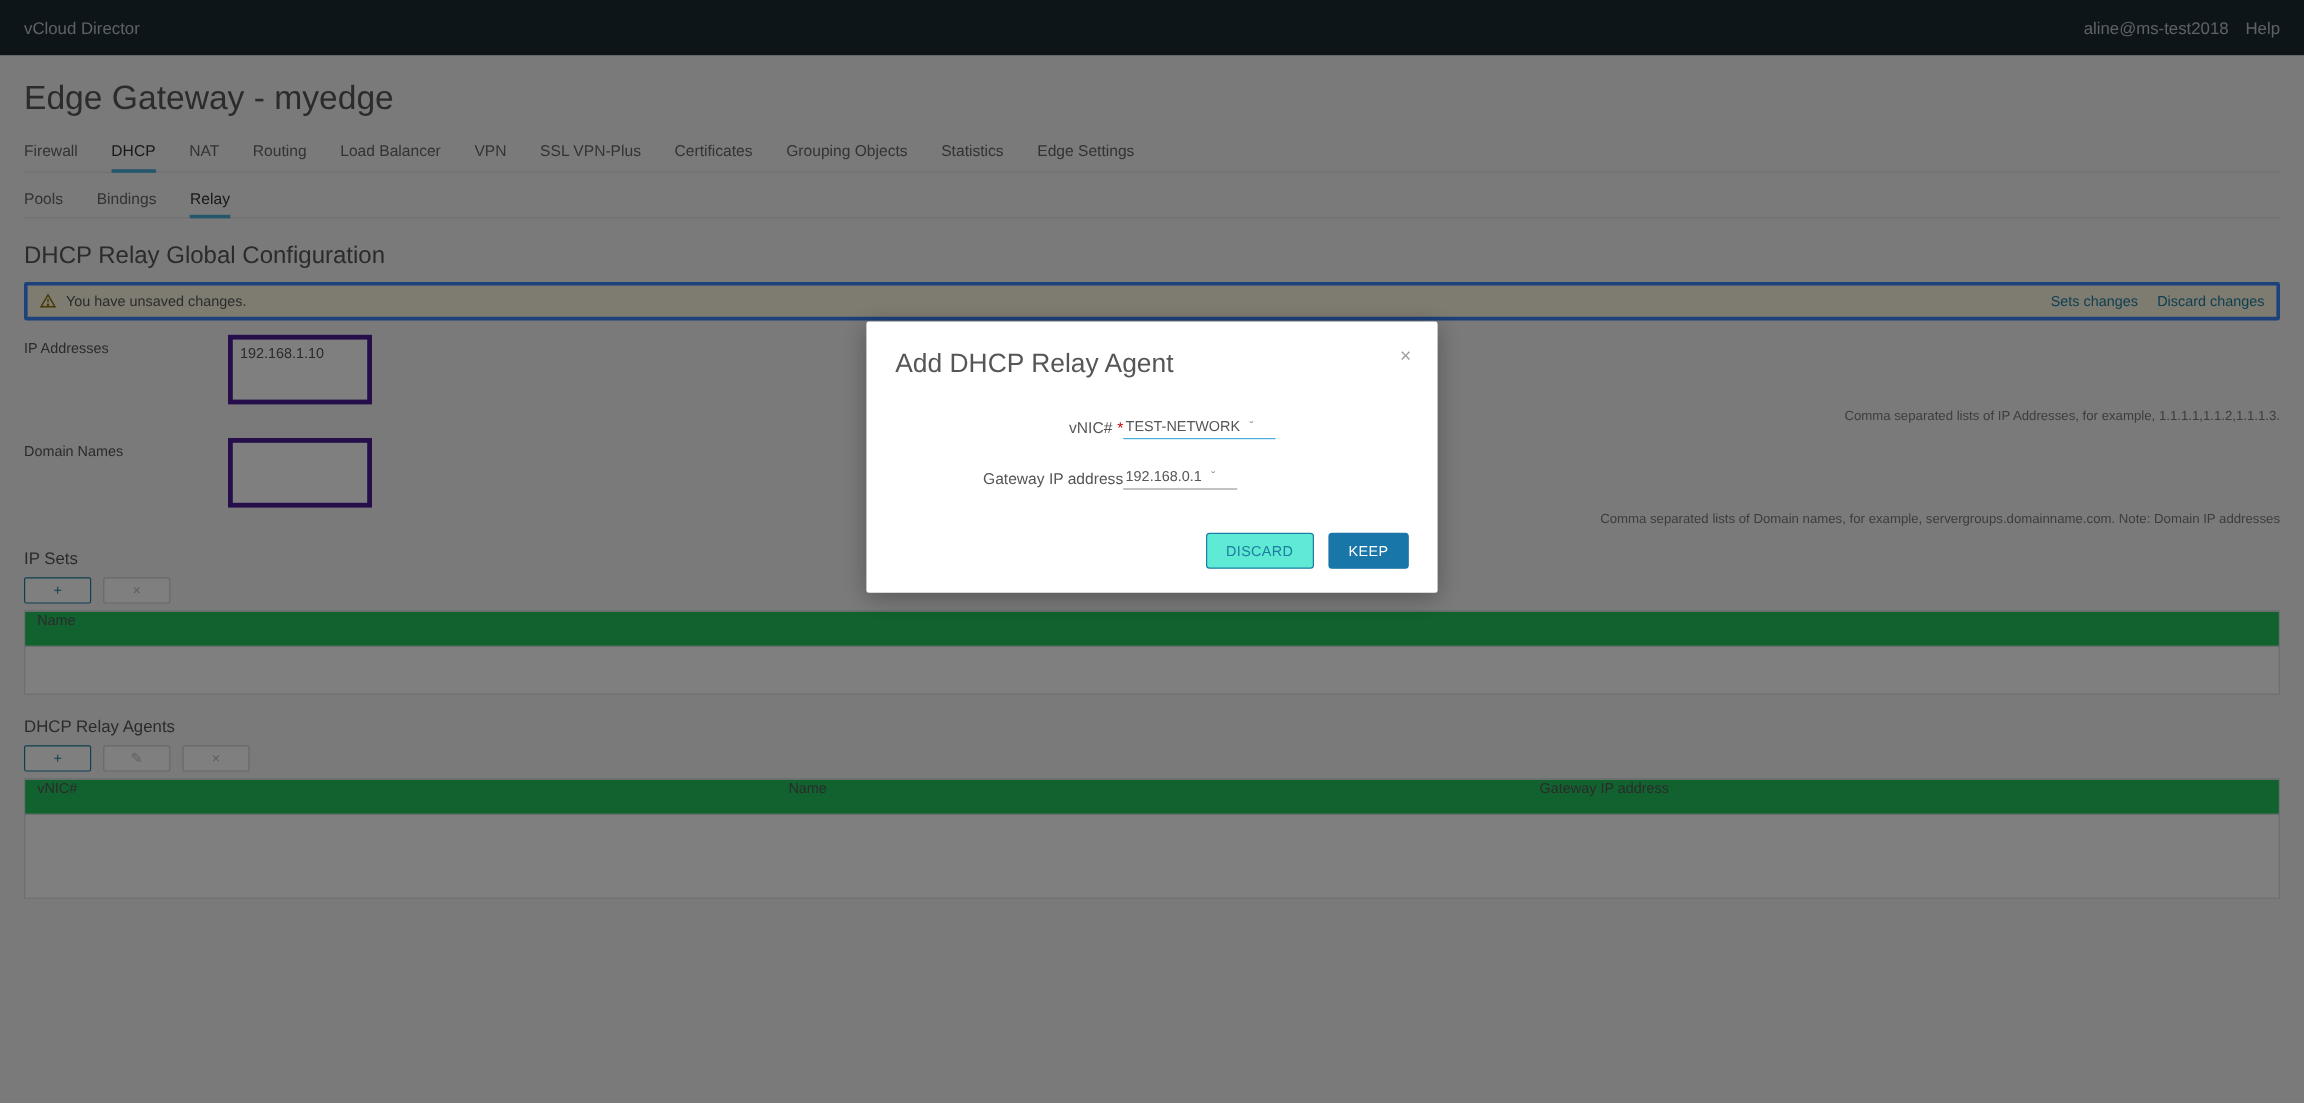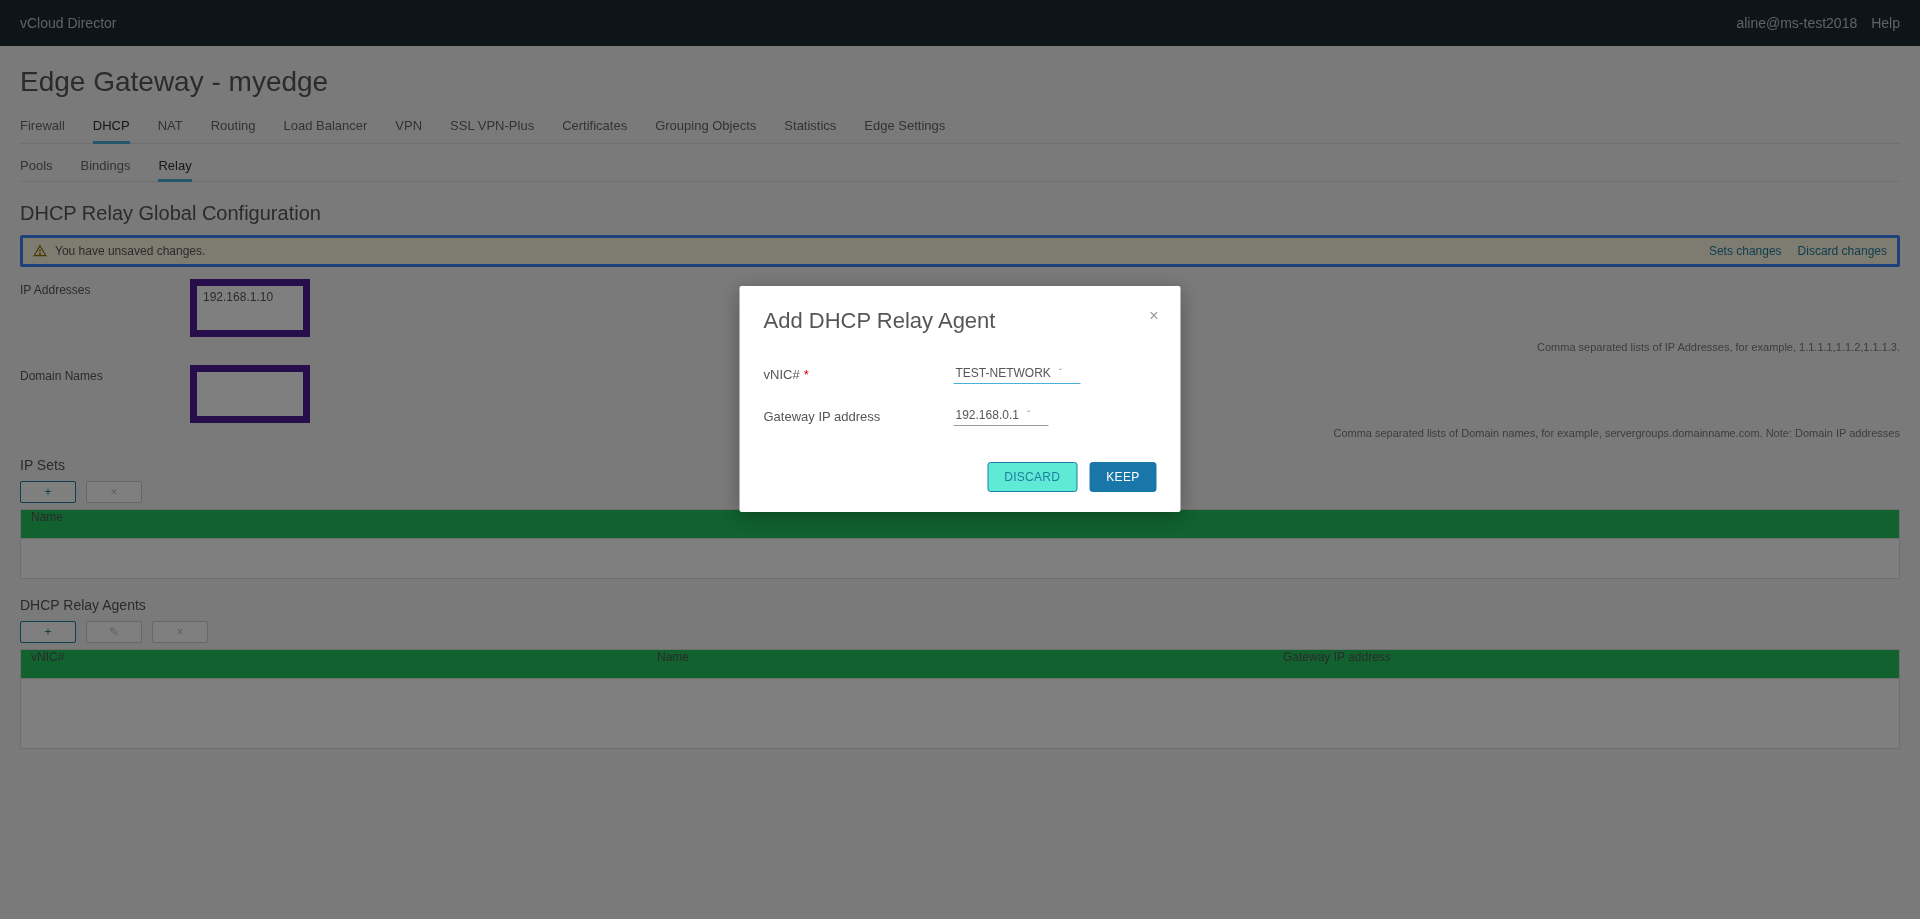--- a/index.html
+++ b/index.html
@@ -27,38 +27,38 @@
 .mini-title { font-size: 14px; font-weight: 400; color: #565656; margin: 18px 0 8px 0; }
 
 .banner { background: #fdf7e2; border: 3px solid #3b82f6; border-radius: 2px; display: flex; align-items: center; padding: 6px 10px; gap: 8px; font-size: 12px; color: #565656; }
 .banner .banner-actions { margin-left: auto; display: flex; gap: 16px; }
 .banner .banner-actions span { color: #1e7ea1; }
 .warn-icon { width:14px; height:14px; display:inline-block; vertical-align:middle; }
 .warn-icon svg { width:14px; height:14px; }
 
 .field-row { display: flex; align-items: flex-start; gap: 40px; margin-top: 12px; }
 .field-label { width: 130px; color: #565656; font-size: 12px; padding-top: 4px; }
-.textarea-box { width: 120px; height: 58px; border: 7px solid #4c1d95; padding: 4px 6px; font-size: 12px; color: #565656; background: #fff; resize: none; font-family: inherit; }
+.textarea-box { width: 120px; height: 58px; border: 4px solid #4c1d95; padding: 4px 6px; font-size: 12px; color: #565656; background: #fff; resize: none; font-family: inherit; }
 .helper { font-size: 11px; color: #7a7a7a; margin-top: 4px; text-align: right; }
 
 .btn-bar { display: flex; gap: 10px; margin-bottom: 6px; }
 .btn-small { width: 56px; height: 22px; border: 1px solid; border-radius: 2px; background: #fff; display:flex; align-items:center; justify-content:center; font-size: 12px; }
 .btn-small.enabled { border-color:#1e7ea1; color:#1e7ea1; }
 .btn-small.disabled { border-color:#cfcfcf; color:#bdbdbd; }
 
 .grid-header { display:flex; border:1px solid #dcdcdc; background:#22c55e; height:30px; align-items:flex-start; font-size:12px; color:#565656; }
 .grid-header .col { padding: 0 10px; }
 .grid-body { border:1px solid #dcdcdc; border-top:none; height: 40px; background:#fff; }
 
 
 .overlay { position: fixed; inset: 0; background: rgba(0,0,0,0.5); }
-.modal { position: fixed; left: 50%; top: 286px; transform: translateX(-50%); width: 441px; background:#fff; border-radius: 2px; padding: 22px 24px 20px 24px; box-shadow: 0 4px 20px rgba(0,0,0,0.3); }
+.modal { position: fixed; left: 50%; top: 268px; transform: translateX(-50%); width: 476px; background:#fff; border-radius: 2px; padding: 22px 24px 20px 24px; box-shadow: 0 4px 20px rgba(0,0,0,0.3); }
 .modal-title { font-size: 22px; font-weight: 300; color: #565656; }
 .modal-close { position:absolute; top:22px; right:22px; color:#9a9a9a; font-size:16px; line-height:1; cursor:pointer; }
-.modal-body { margin-top: 30px; }
+.modal-body { margin-top: 30px; text-align: right; }
 .modal-field { display:flex; align-items:center; margin-bottom: 22px; }
 .modal-field-label { width: 190px; font-size: 13px; color: #565656; }
 .modal-field-label .req { color:#cc0000; margin-left:4px; }
 .modal-field-control { flex: 0 0 auto; }
 .select-under { border:none; border-bottom:1px solid #9a9a9a; background:transparent; font-size:12px; padding: 2px 18px 3px 2px; color:#565656; position:relative; display:inline-flex; align-items:center; gap:8px; min-width: 90px;}
 .select-under.active { border-bottom-color:#49afd9; }
 .chev { font-size:10px; color:#8a8a8a; }
 .modal-actions { display:flex; justify-content:flex-end; gap:12px; margin-top: 36px; }
 .btn { height: 30px; padding: 0 16px; border-radius: 3px; font-size: 12px; font-weight: 500; letter-spacing: .3px; display:inline-flex; align-items:center; justify-content:center; }
 .btn-outline { background:#5eead4; border:1px solid #1e7ea1; color:#1e7ea1; }

